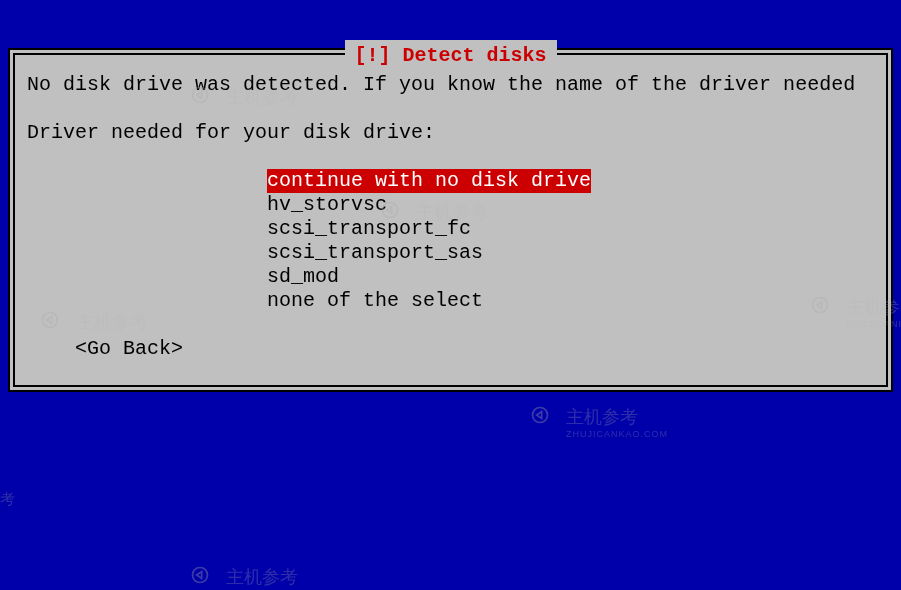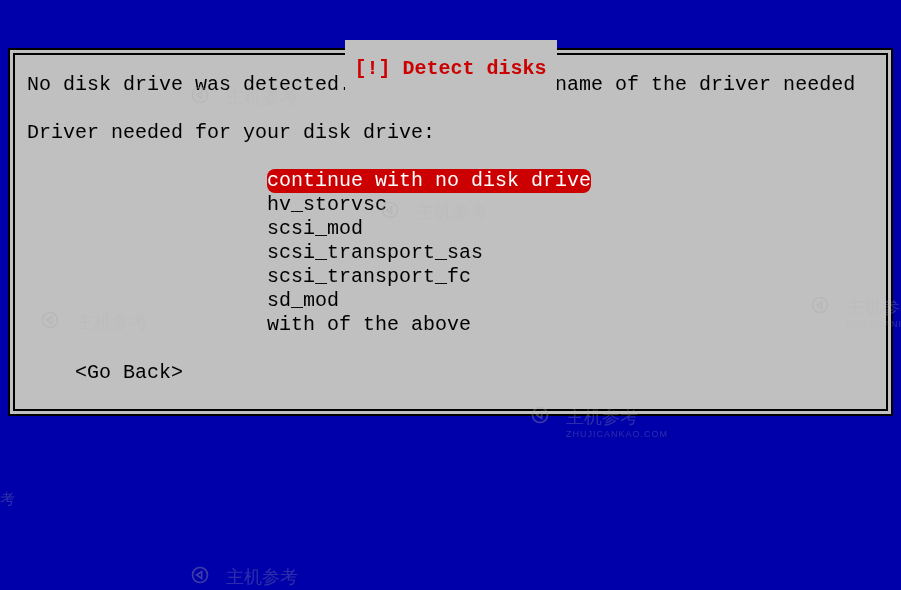--- a/index.html
+++ b/index.html
@@ -28,21 +28,21 @@
       margin: 3px;
       position: relative;
       padding: 18px 12px 24px 12px;
     }
     .dialog-title {
       position: absolute;
       top: -15px;
       left: 50%;
       transform: translateX(-50%);
       background: #c0c0c0;
-      padding: 17px 10px;
+      padding: 4px 10px;
       color: #cc0000;
       font-weight: bold;
       white-space: nowrap;
     }
     .dialog-body {
       color: #000;
       line-height: 1.2;
       font-family: Liberation Mono, monospace;
     }
     .message-line {
@@ -57,21 +57,20 @@
       margin-left: 240px;
     }
     .driver-item {
       white-space: pre;
       cursor: pointer;
     }
     .driver-item.selected {
       background: #cc0000;
       color: #fff;
       display: inline-block;
-      border-radius: 8px;
     }
     .go-back {
       margin-top: 24px;
       margin-left: 48px;
       white-space: pre;
       cursor: pointer;
     }
     .watermark {
       position: absolute;
       color: rgba(180,180,180,0.25);
@@ -99,25 +98,24 @@
 
 <div class="dialog-outer">
   <div class="dialog-border">
     <div class="dialog-title">[!] Detect disks</div>
     <div class="dialog-body">
       <div class="message-line">No disk drive was detected. If you know the name of the driver needed</div>
       <div class="prompt">Driver needed for your disk drive:</div>
       <div class="driver-list">
         <div><span class="driver-item selected">continue with no disk drive</span></div>
         <div><span class="driver-item">hv_storvsc</span></div>
-        <div><span class="driver-item">scsi_mod</span></div>
+        <div><span class="driver-item">scsi_transport_fc</span></div>
         <div><span class="driver-item">scsi_transport_sas</span></div>
-        <div><span class="driver-item">scsi_transport_fc</span></div>
         <div><span class="driver-item">sd_mod</span></div>
-        <div><span class="driver-item">with of the above</span></div>
+        <div><span class="driver-item">none of the select</span></div>
       </div>
       <div class="go-back">&lt;Go Back&gt;</div>
     </div>
   </div>
 </div>
 
 <div class="watermark" style="top:85px; left:190px;">
   <svg viewBox="0 0 24 24" fill="none" stroke="#aaa" stroke-width="2">
       <circle cx="12" cy="12" r="9"></circle>
       <path d="M8 12l6-4v8z"></path>

